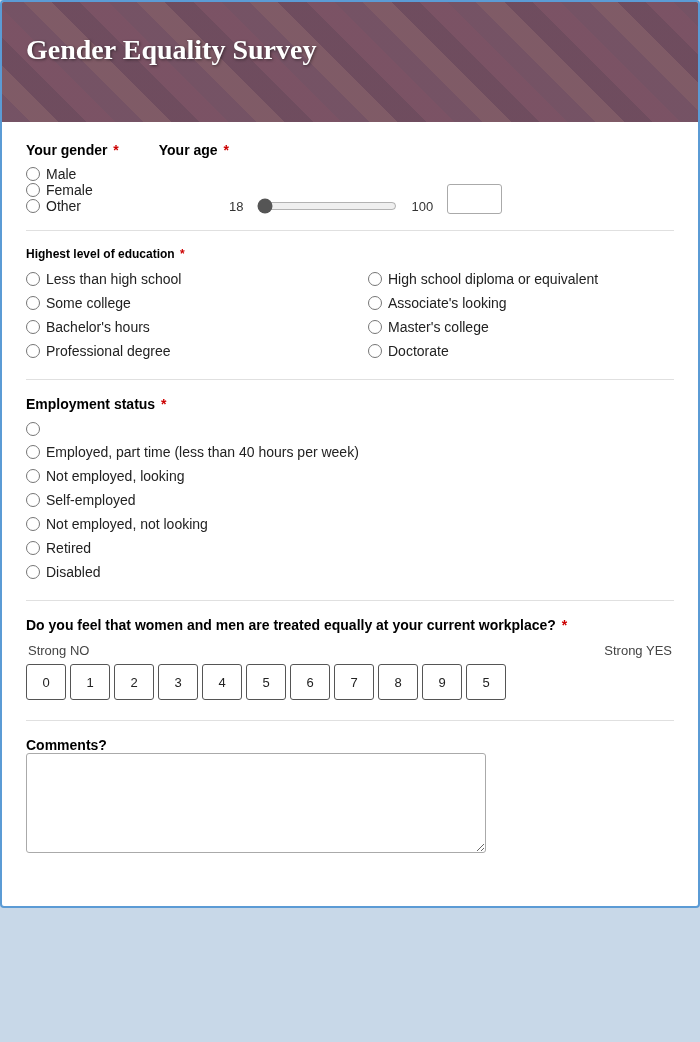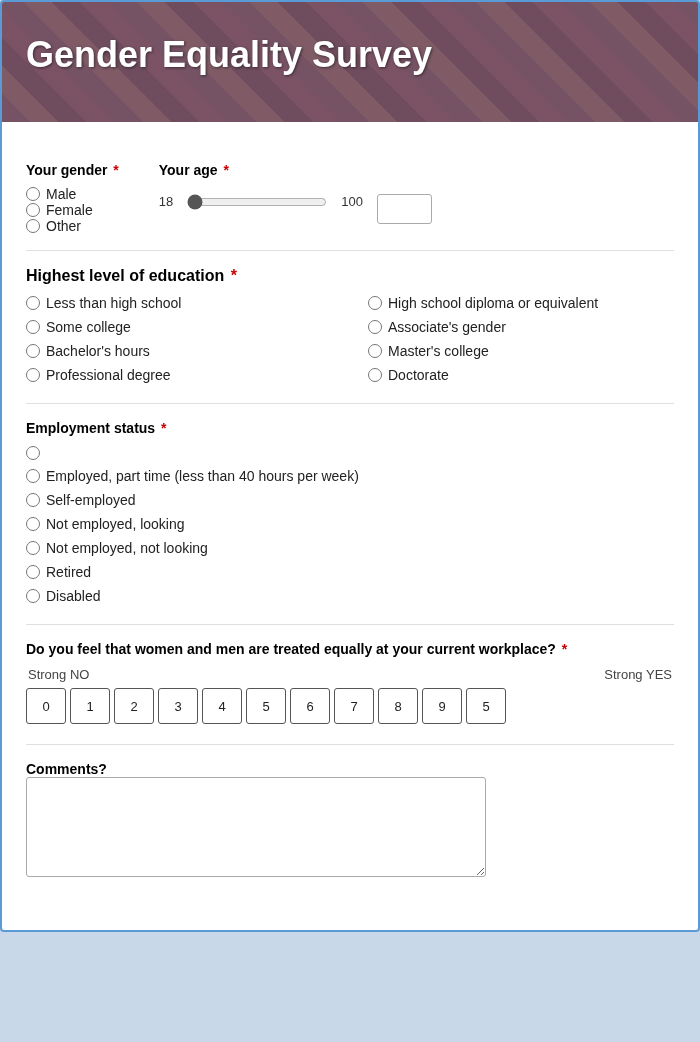--- a/index.html
+++ b/index.html
@@ -42,42 +42,42 @@
     }
     .header-overlay {
       position: absolute;
       top: 0; left: 0; right: 0; bottom: 0;
       background: rgba(60,80,120,0.45);
     }
     .header-title {
       position: relative;
       z-index: 2;
       color: #fff;
-      font-size: 36px;
+      font-size: 28px;
       font-weight: bold;
       padding: 32px 24px;
       text-shadow: 1px 1px 3px rgba(0,0,0,0.5);
+      font-family: Liberation Serif, serif;
     }
     .survey-body {
       padding: 20px 24px 30px 24px;
     }
     .section {
       margin-bottom: 20px;
     }
     .row-fields {
       display: flex;
       gap: 40px;
       margin-bottom: 16px;
     }
     .field-group label.field-label {
       font-weight: bold;
       font-size: 14px;
       display: block;
       margin-bottom: 8px;
-      margin-top: 20px;
     }
     .required-star {
       color: #cc0000;
       margin-left: 2px;
     }
     .radio-group {
       display: flex;
       flex-direction: column;
       gap: 0;
     }
@@ -92,27 +92,27 @@
       height: 14px;
       cursor: pointer;
       accent-color: #333;
     }
     .radio-option span {
       font-size: 14px;
       color: #222;
     }
     .age-field {
       display: flex;
-      flex-direction: column;
+      flex-direction: row;
     }
     .age-range-row {
       display: flex;
-      align-items: flex-start;
+      align-items: flex-end;
       gap: 14px;
-      margin-top: 8px;
+      margin-top: 18px;
     }
     .age-min, .age-max {
       font-size: 13px;
       color: #333;
     }
     input[type="range"] {
       width: 140px;
       cursor: pointer;
       accent-color: #555;
     }
@@ -120,21 +120,21 @@
       width: 55px;
       height: 30px;
       border: 1px solid #aaa;
       border-radius: 3px;
       text-align: center;
       font-size: 14px;
     }
     .education-section .section-label {
       font-weight: bold;
       margin-bottom: 10px;
-      font-size: 16px;
+      font-size: 12px;
     }
     .education-grid {
       display: grid;
       grid-template-columns: 1fr 1fr;
       gap: 8px 36px;
     }
     .employment-section .section-label {
       font-weight: bold;
       margin-bottom: 10px;
       font-size: 14px;
@@ -259,21 +259,21 @@
           <input type="radio" name="education" value="hs_diploma" style="">
           <span>High school diploma or equivalent</span>
         </label>
 
         <label class="radio-option">
           <input type="radio" name="education" value="some_college" style="">
           <span>Some college</span>
         </label>
         <label class="radio-option">
           <input type="radio" name="education" value="associate" style="">
-          <span>Associate's gender</span>
+          <span>Associate's looking</span>
         </label>
 
         <label class="radio-option">
           <input type="radio" name="education" value="bachelor" style="">
           <span>Bachelor's hours</span>
         </label>
         <label class="radio-option">
           <input type="radio" name="education" value="master" style="">
           <span>Master's college</span>
         </label>
@@ -297,26 +297,26 @@
       </div>
       <div class="employment-list">
         <label class="radio-option">
           <input type="radio" name="employment" value="full_time" style="">
         </label>
         <label class="radio-option">
           <input type="radio" name="employment" value="part_time" style="">
           <span>Employed, part time (less than 40 hours per week)</span>
         </label>
         <label class="radio-option">
+          <input type="radio" name="employment" value="not_employed_looking" style="">
+          <span>Not employed, looking</span>
+        </label>
+        <label class="radio-option">
           <input type="radio" name="employment" value="self_employed" style="">
           <span>Self-employed</span>
-        </label>
-        <label class="radio-option">
-          <input type="radio" name="employment" value="not_employed_looking" style="">
-          <span>Not employed, looking</span>
         </label>
         <label class="radio-option">
           <input type="radio" name="employment" value="not_employed_not_looking" style="">
           <span>Not employed, not looking</span>
         </label>
         <label class="radio-option">
           <input type="radio" name="employment" value="retired" style="">
           <span>Retired</span>
         </label>
         <label class="radio-option">

